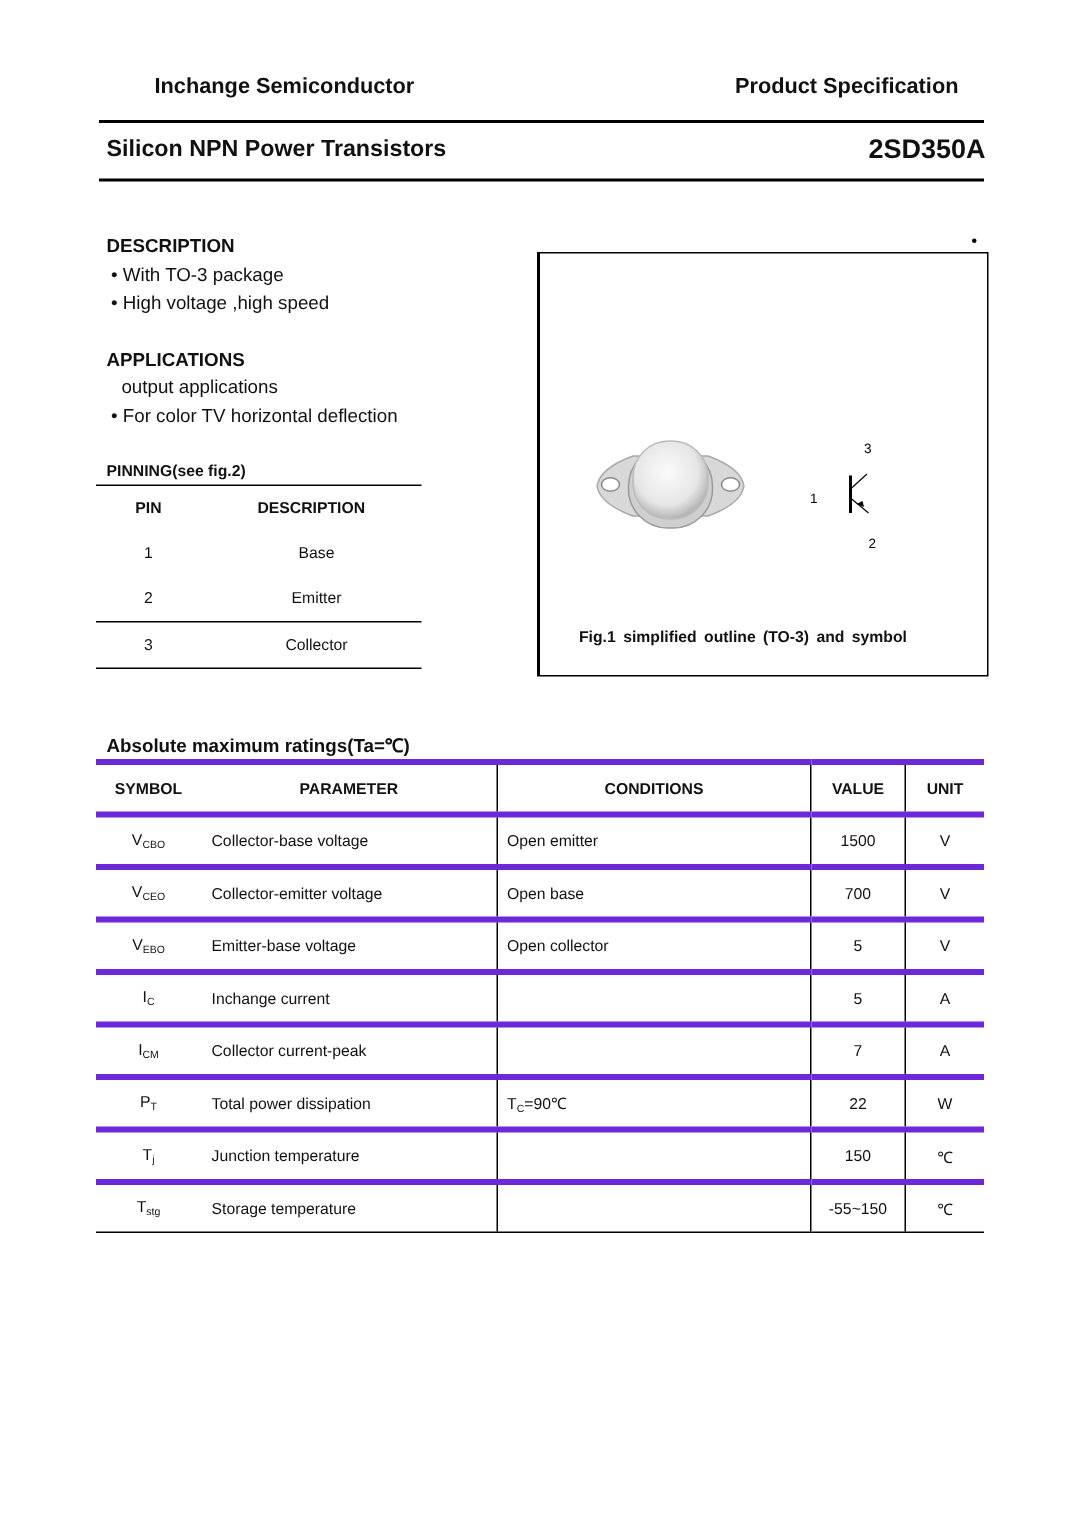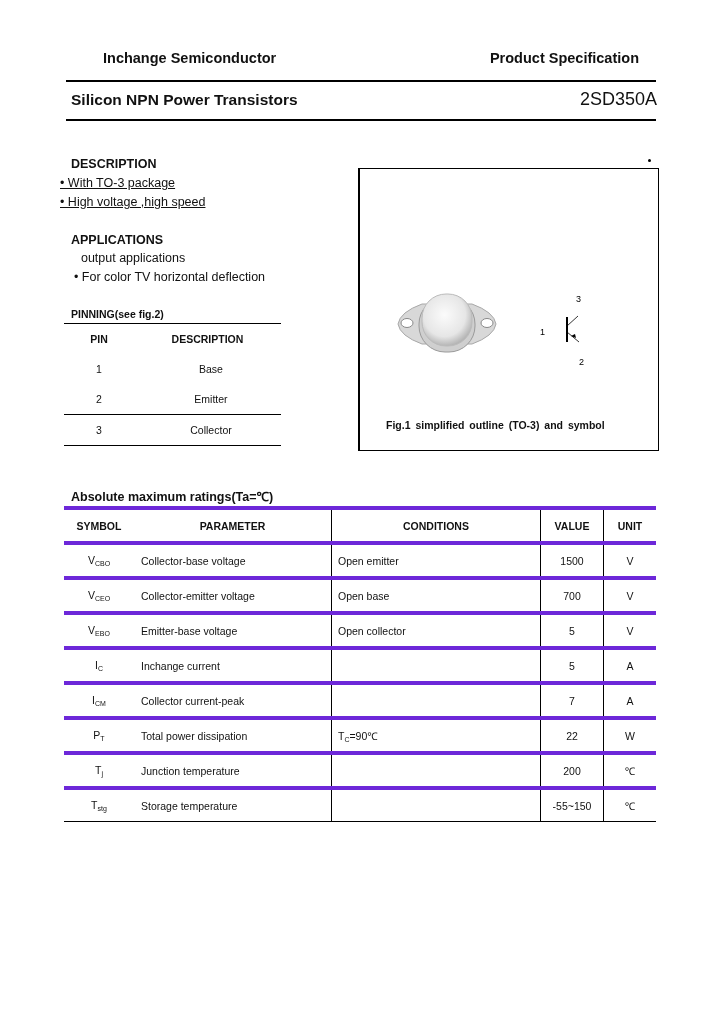--- a/index.html
+++ b/index.html
@@ -2,27 +2,27 @@
 <html><head>
 <meta charset="utf-8">
 <style>
   html, body { margin:0; padding:0; background:#fff; }
   body { width:720px; height:1012px; position:relative; font-family:"Liberation Sans", sans-serif; color:#111; overflow:hidden; }
   .abs { position:absolute; }
   .hdr-company { left:71px; top:50px; font-size:14.5px; font-weight:bold;margin-left:32px; }
   .hdr-spec { right:81px; top:50px; font-size:14.5px; font-weight:bold; }
   .rule1 { left:66px; top:80px; width:590px; height:2px; background:#000; }
   .hdr-title { left:71px; top:91px; font-size:15.5px; font-weight:bold; }
-  .hdr-part { right:63px; top:89px; font-size:18px; font-weight:normal; }
+  .hdr-part { right:63px; top:89px; font-size:18px; font-weight:bold; }
   .rule2 { left:66px; top:119px; width:590px; height:2px; background:#000; }
 
   .sec-h { font-size:12.5px; font-weight:bold; }
   .bullet { font-size:12.5px; line-height:19px; }
   .desc-h { left:71px; top:157px; }
-  .desc-list { left:60px; top:174px;text-decoration:underline; }
+  .desc-list { left:74px; top:174px; }
   .app-h { left:71px; top:233px; }
   .app-list { left:74px; top:249px; }
 
   .pin-h { left:71px; top:308px; font-size:10.5px; font-weight:bold; }
   .pin-table { left:64px; top:323px; width:217px; border-collapse:collapse; font-size:10.5px; }
   .pin-table td, .pin-table th { height:30px; padding:0; border-bottom:1px solid #000; }
   .pin-table thead th { border-top:1px solid #000; border-bottom:none; font-weight:bold; }
   .pin-table tr.first td { border-bottom:none; }
   .pin-table .c1 { width:70px; text-align:center; }
   .pin-table .c2 { text-align:center; padding-left:7px; }
@@ -171,21 +171,21 @@
       <td class="sym"><span>P</span><sub>T</sub></td>
       <td class="par">Total power dissipation</td>
       <td class="con"><span>T</span><sub>C</sub><span>=90℃</span></td>
       <td class="val">22</td>
       <td class="unt">W</td>
     </tr>
     <tr>
       <td class="sym"><span>T</span><sub>j</sub></td>
       <td class="par">Junction temperature</td>
       <td class="con"></td>
-      <td class="val">200</td>
+      <td class="val">150</td>
       <td class="unt">℃</td>
     </tr>
     <tr>
       <td class="sym"><span>T</span><sub>stg</sub></td>
       <td class="par">Storage temperature</td>
       <td class="con"></td>
       <td class="val">-55~150</td>
       <td class="unt">℃</td>
     </tr>
   </tbody>

